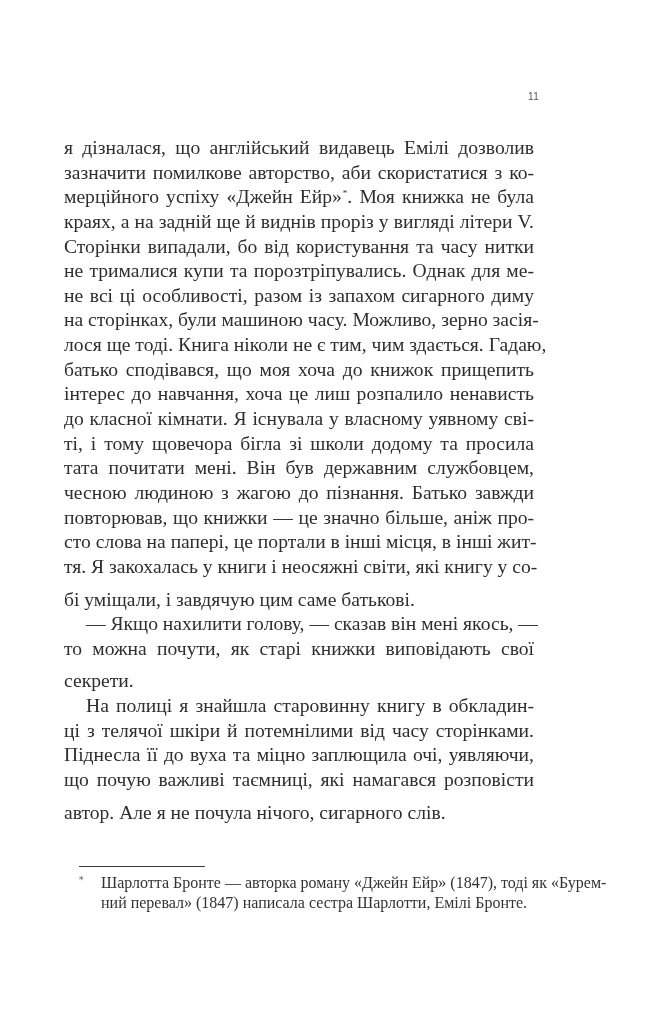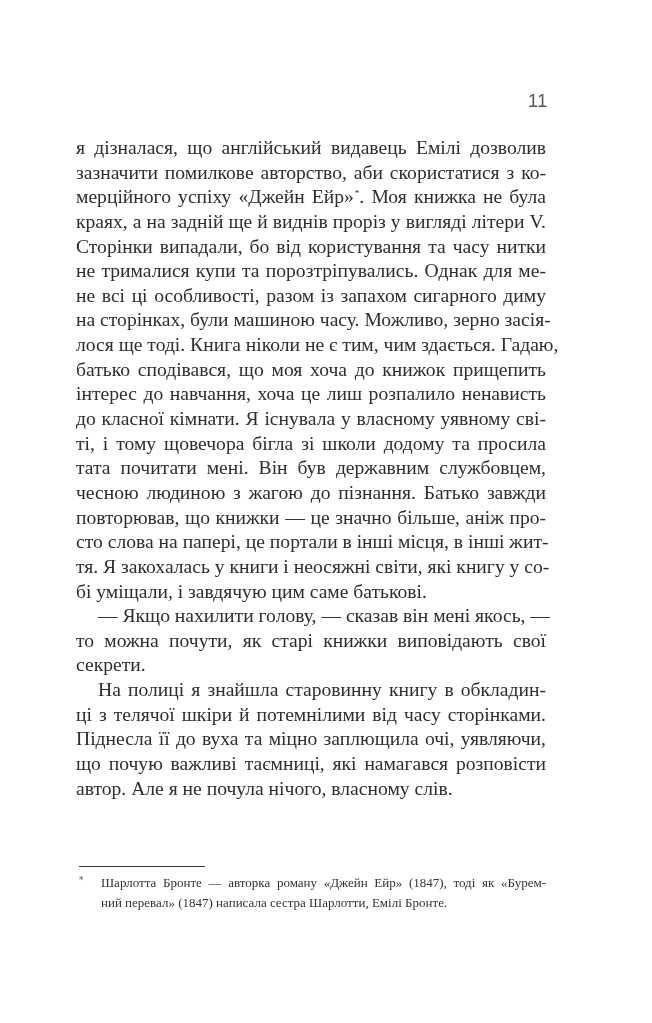--- a/index.html
+++ b/index.html
@@ -13,43 +13,44 @@
       position: relative;
       overflow: hidden;
       font-family: "DejaVu Serif", "Liberation Serif", serif;
       color: #2b2b2b;
     }
     .page-number {
       position: absolute;
       top: 91px;
       left: 528px;
       font-family: "Liberation Sans", "DejaVu Sans", sans-serif;
-      font-size: 18px;
+      font-size: 10px;
       color: #555555;
       letter-spacing: 0.5px;
     }
     .body-text {
       position: absolute;
-      left: 76px;
+      left: 64px;
       top: 136px;
       width: 470px;
     }
     .line {
       display: block;
       height: 24.65px;
       line-height: 24.65px;
       font-family: "Liberation Serif", "DejaVu Serif", serif;
       font-size: 19.6px;
       white-space: nowrap;
       text-align: justify;
       text-align-last: justify;
       color: #2e2e2e;
     }
     .line.last {
       text-align-last: left;
+      margin-top: 8px;
     }
     .line.indent {
       padding-left: 22px;
     }
     .fn-mark {
       font-size: 9px;
       vertical-align: super;
       line-height: 0;
       margin-left: 1px;
     }
@@ -78,21 +79,21 @@
       position: absolute;
       left: 22px;
       top: 0;
       width: 445px;
     }
     .fn-line {
       display: block;
       height: 20px;
       line-height: 20px;
       font-family: "Liberation Serif", "DejaVu Serif", serif;
-      font-size: 13px;
+      font-size: 16px;
       white-space: nowrap;
       text-align: justify;
       text-align-last: justify;
       color: #333333;
     }
     .fn-line.last {
       text-align-last: left;
     }
   </style>
 </head>
@@ -120,21 +121,21 @@
   <span class="line">сто слова на папері, це портали в інші місця, в інші жит-</span>
   <span class="line">тя. Я закохалась у книги і неосяжні світи, які книгу у со-</span>
   <span class="line last">бі уміщали, і завдячую цим саме батькові.</span>
   <span class="line indent">— Якщо нахилити голову, — сказав він мені якось, —</span>
   <span class="line">то можна почути, як старі книжки виповідають свої</span>
   <span class="line last">секрети.</span>
   <span class="line indent">На полиці я знайшла старовинну книгу в обкладин-</span>
   <span class="line">ці з телячої шкіри й потемнілими від часу сторінками.</span>
   <span class="line">Піднесла її до вуха та міцно заплющила очі, уявляючи,</span>
   <span class="line">що почую важливі таємниці, які намагався розповісти</span>
-  <span class="line last">автор. Але я не почула нічого, власному слів.</span>
+  <span class="line last">автор. Але я не почула нічого, сигарного слів.</span>
 </div>
 
 <div class="footnote-rule"></div>
 
 <div class="footnote">
   <span class="fn-star">*</span>
   <div class="fn-lines">
     <span class="fn-line">Шарлотта Бронте — авторка роману «Джейн Ейр» (1847), тоді як «Бурем-</span>
     <span class="fn-line last">ний перевал» (1847) написала сестра Шарлотти, Емілі Бронте.</span>
   </div>

